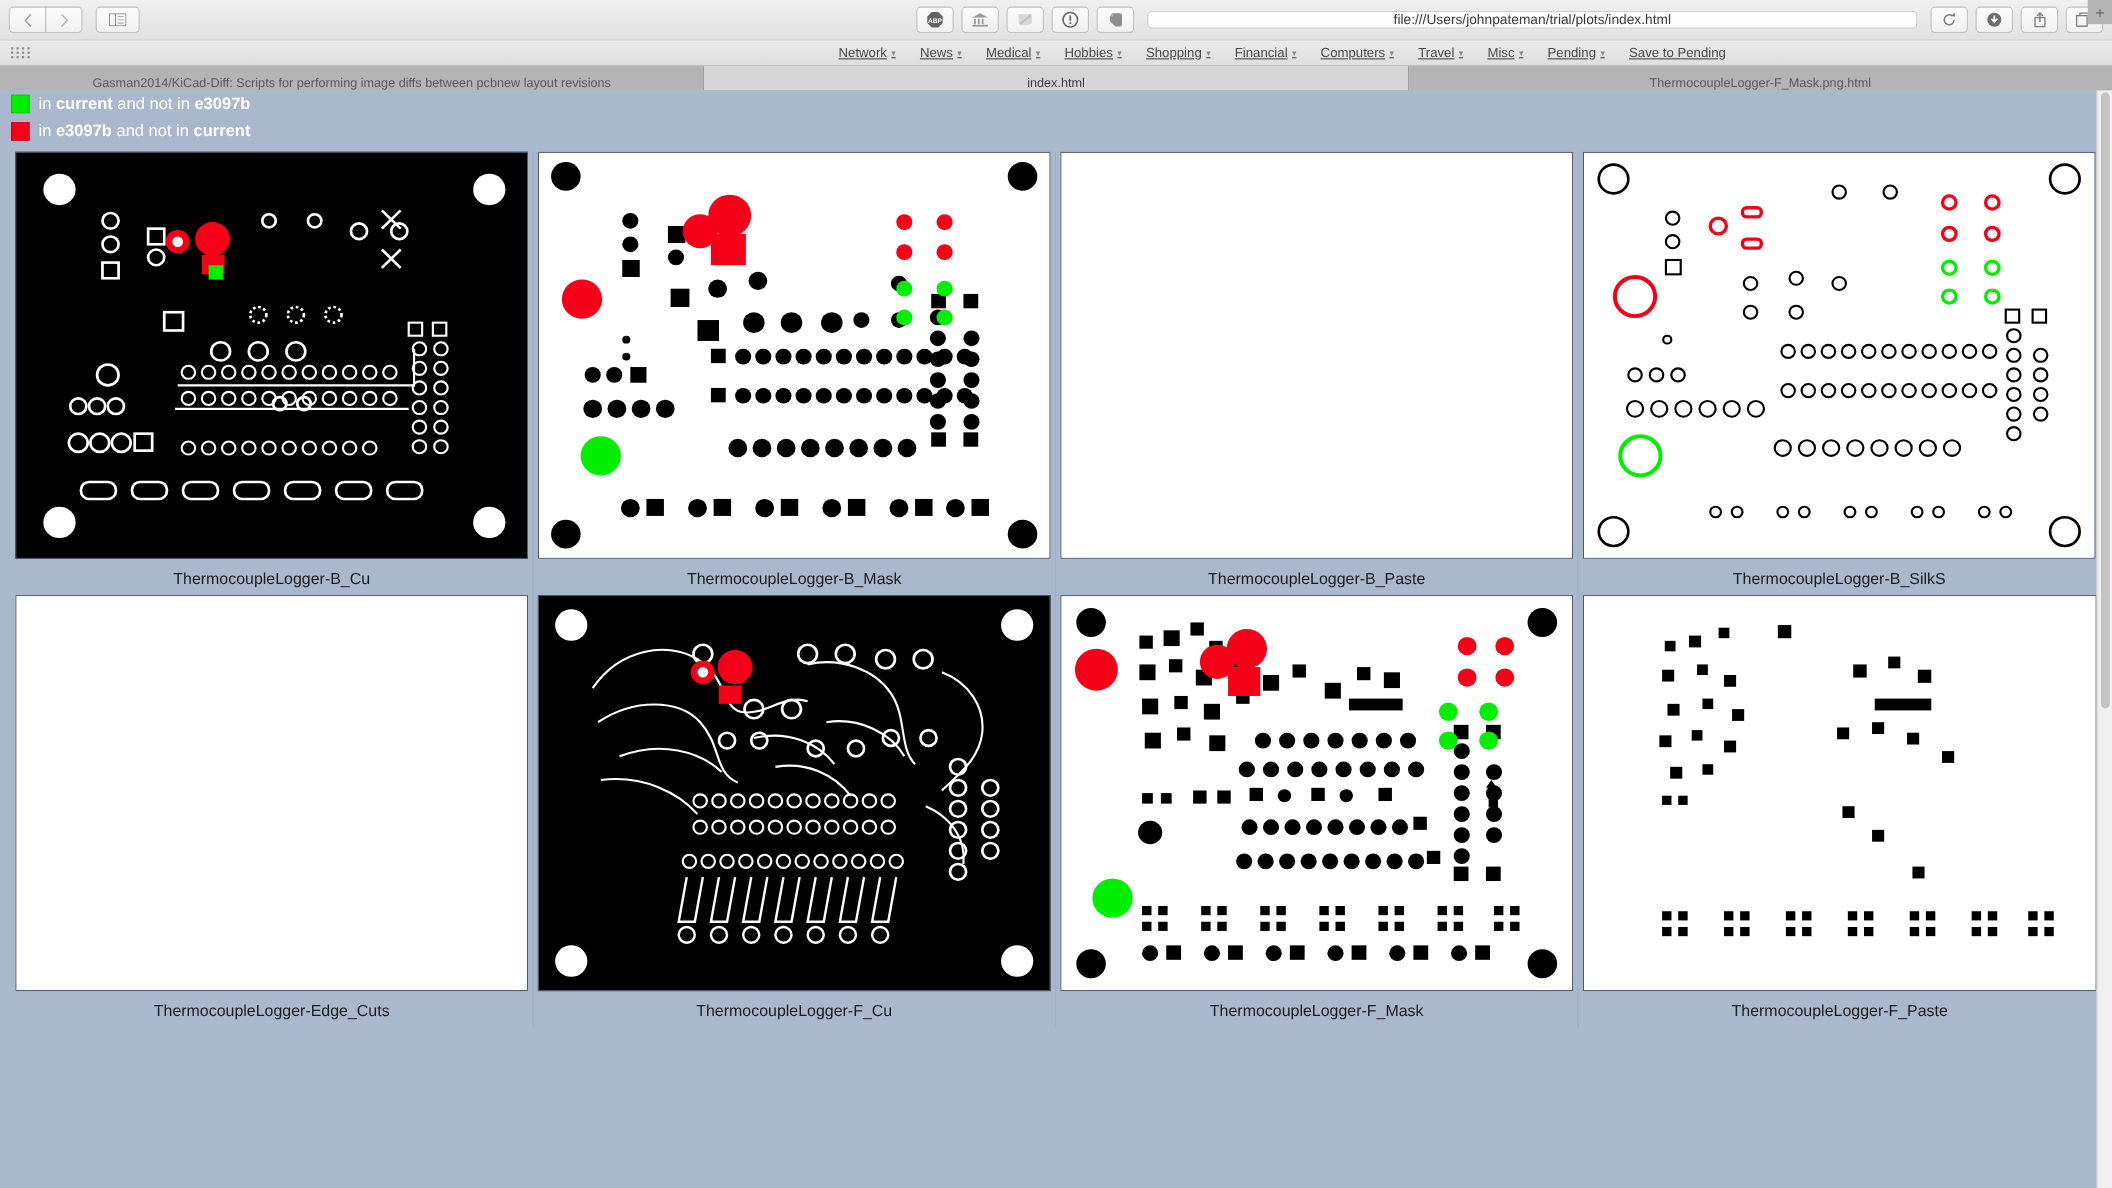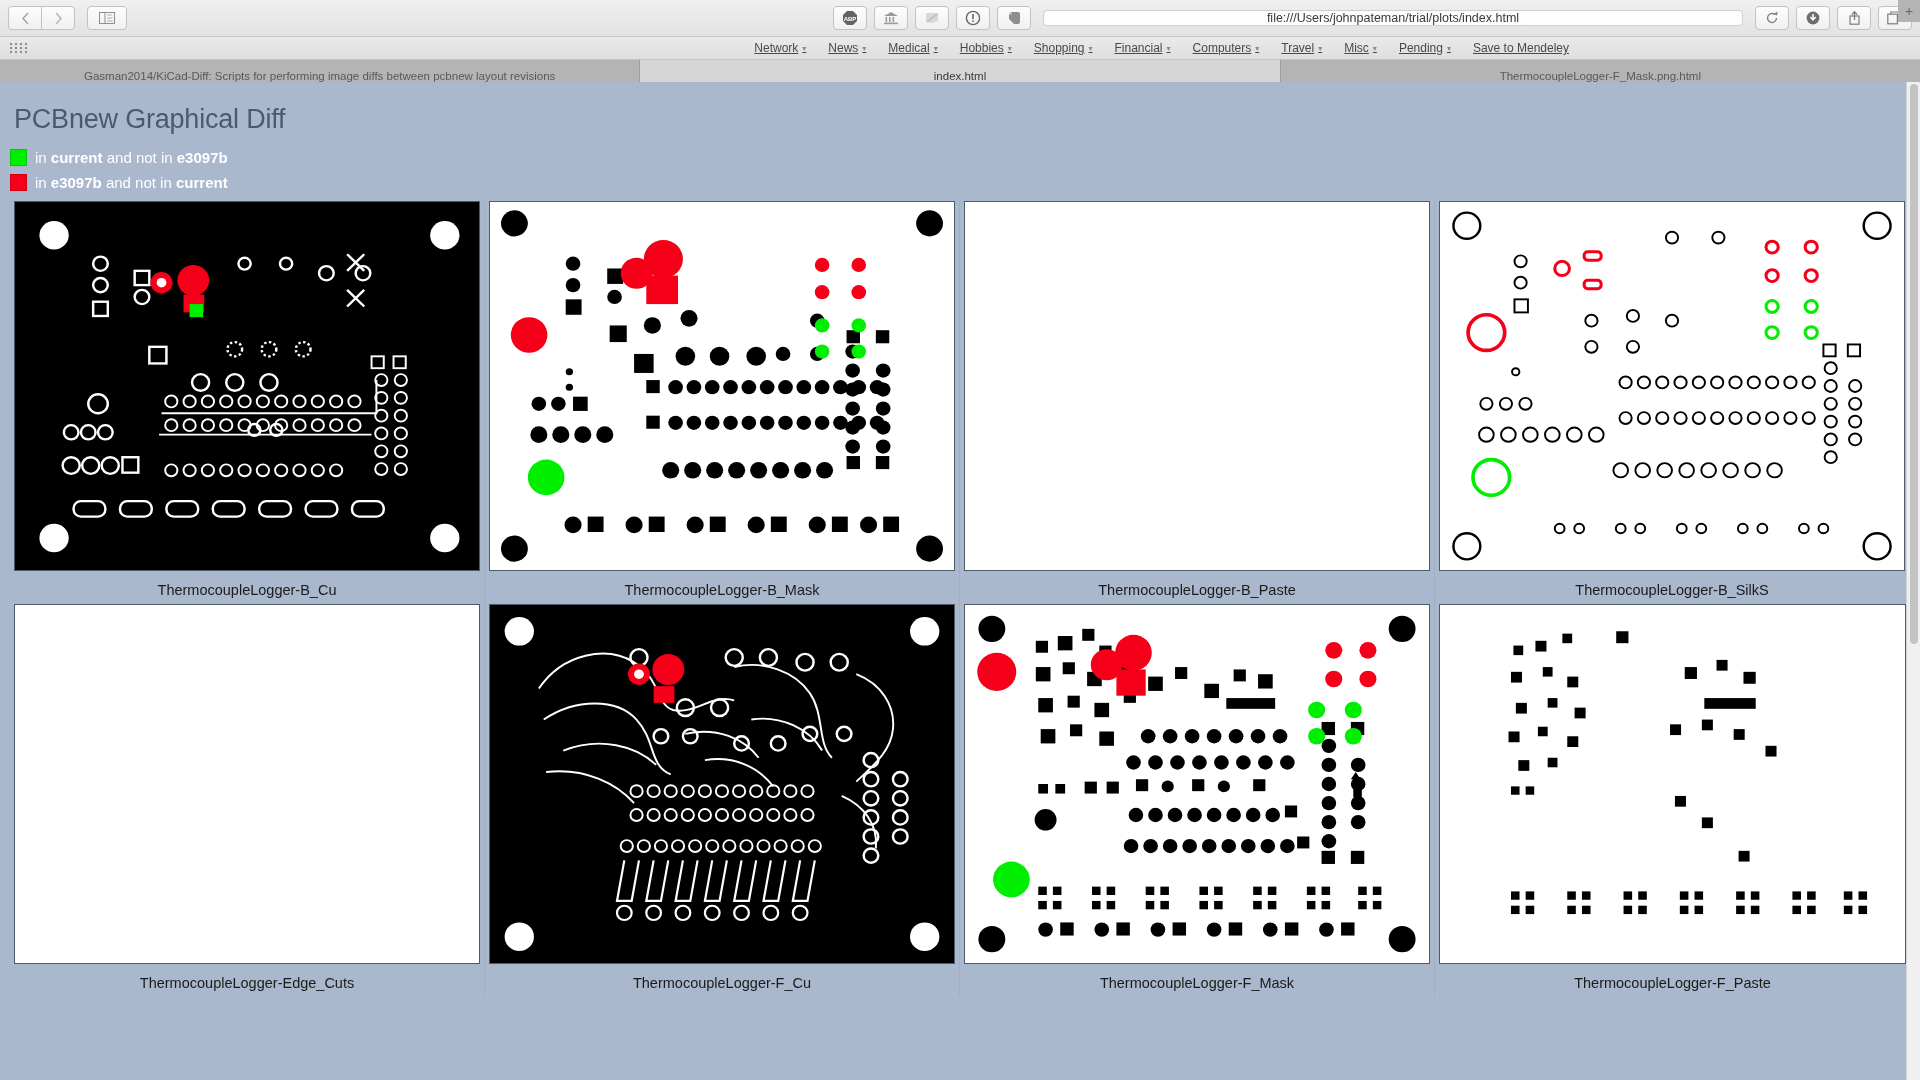--- a/index.html
+++ b/index.html
@@ -274,21 +274,21 @@
     </div>
     <div class="bm-item">
       <span>Misc</span>
         <span class="caret">▾</span>
     </div>
     <div class="bm-item">
       <span>Pending</span>
         <span class="caret">▾</span>
     </div>
     <div class="bm-item">
-      <span>Save to Mendeley</span>
+      <span>Save to Pending</span>
     </div>
     <div style="width:330px"></div>
   </div>
 
   <div class="tabbar">
     <div class="tab">
       <span>Gasman2014/KiCad-Diff: Scripts for performing image diffs between pcbnew layout revisions</span>
     </div>
     <div class="tab active">
       <span>index.html</span>
@@ -297,21 +297,20 @@
       <span>ThermocoupleLogger-F_Mask.png.html</span>
     </div>
     <div class="plus-tab">
       <span>+</span>
     </div>
   </div>
 </div>
 
 <div class="page">
 
-  <div class="page-title">PCBnew Graphical Diff</div>
 
   <div class="legend-row">
     <span class="swatch" style="background:#00ee00"></span>
     <span>in&nbsp;<b>current</b>&nbsp;and not in&nbsp;<b>e3097b</b></span>
   </div>
   <div class="legend-row">
     <span class="swatch" style="background:#f50018"></span>
     <span>in&nbsp;<b>e3097b</b>&nbsp;and not in&nbsp;<b>current</b></span>
   </div>
 

